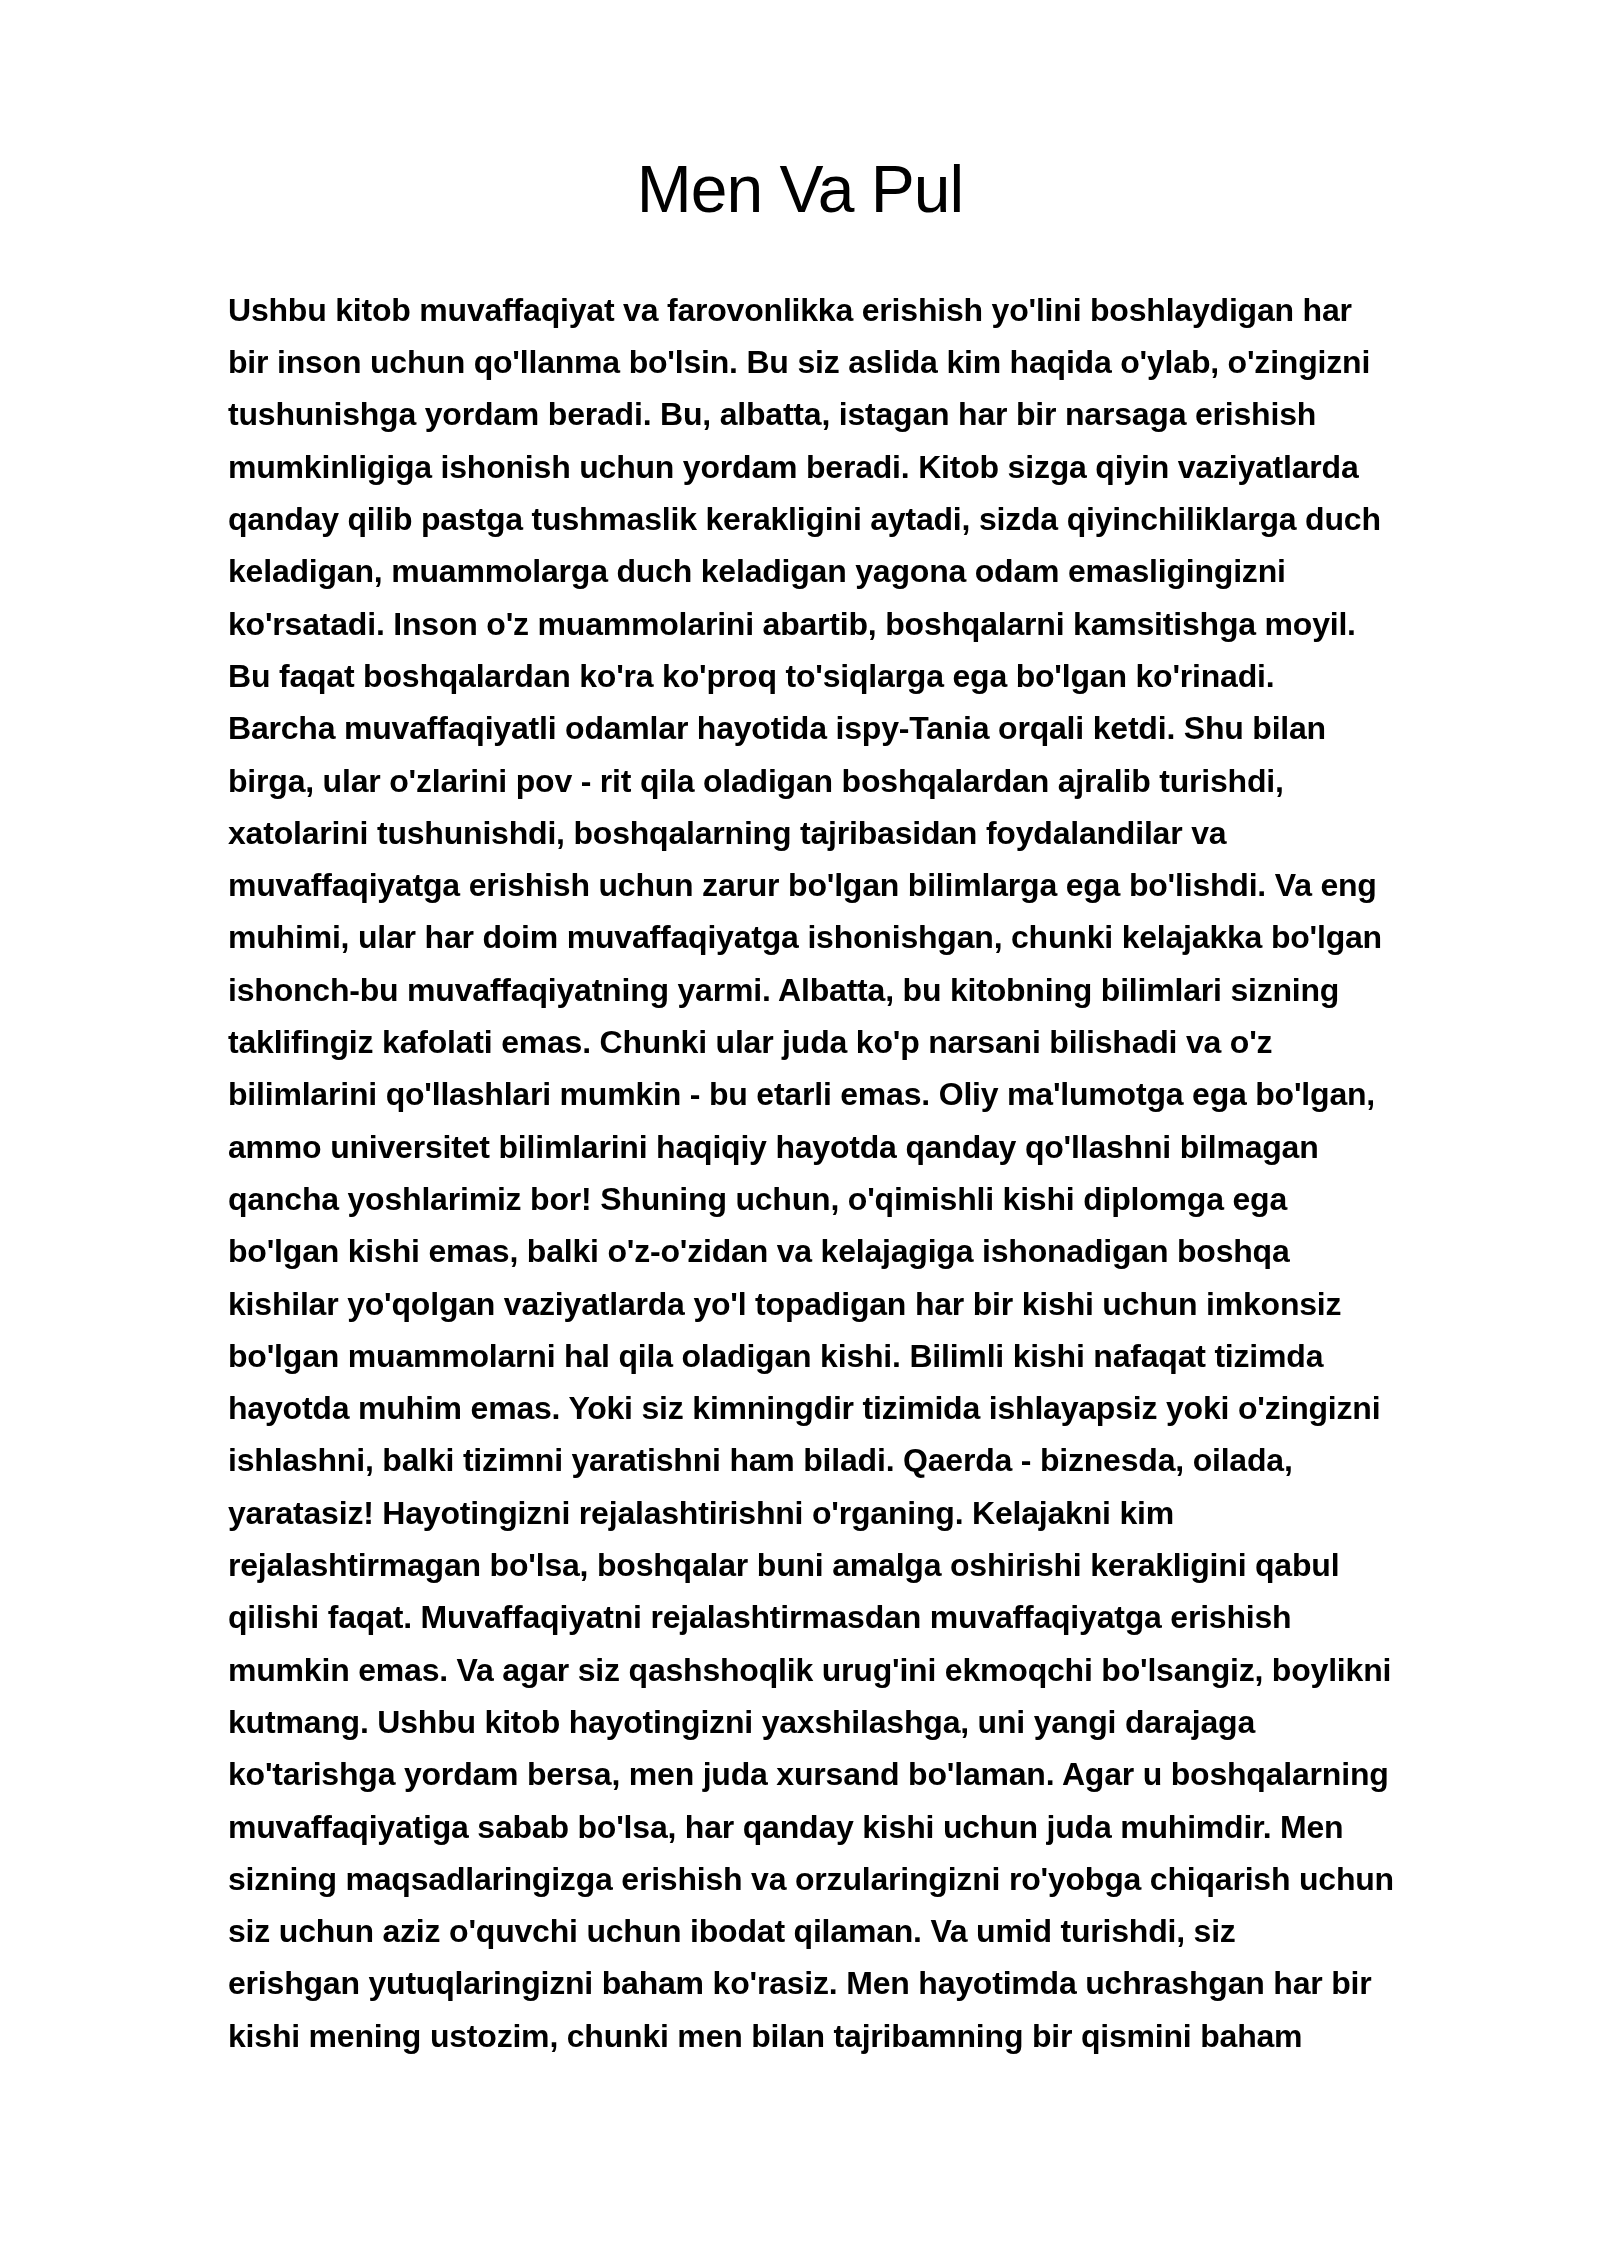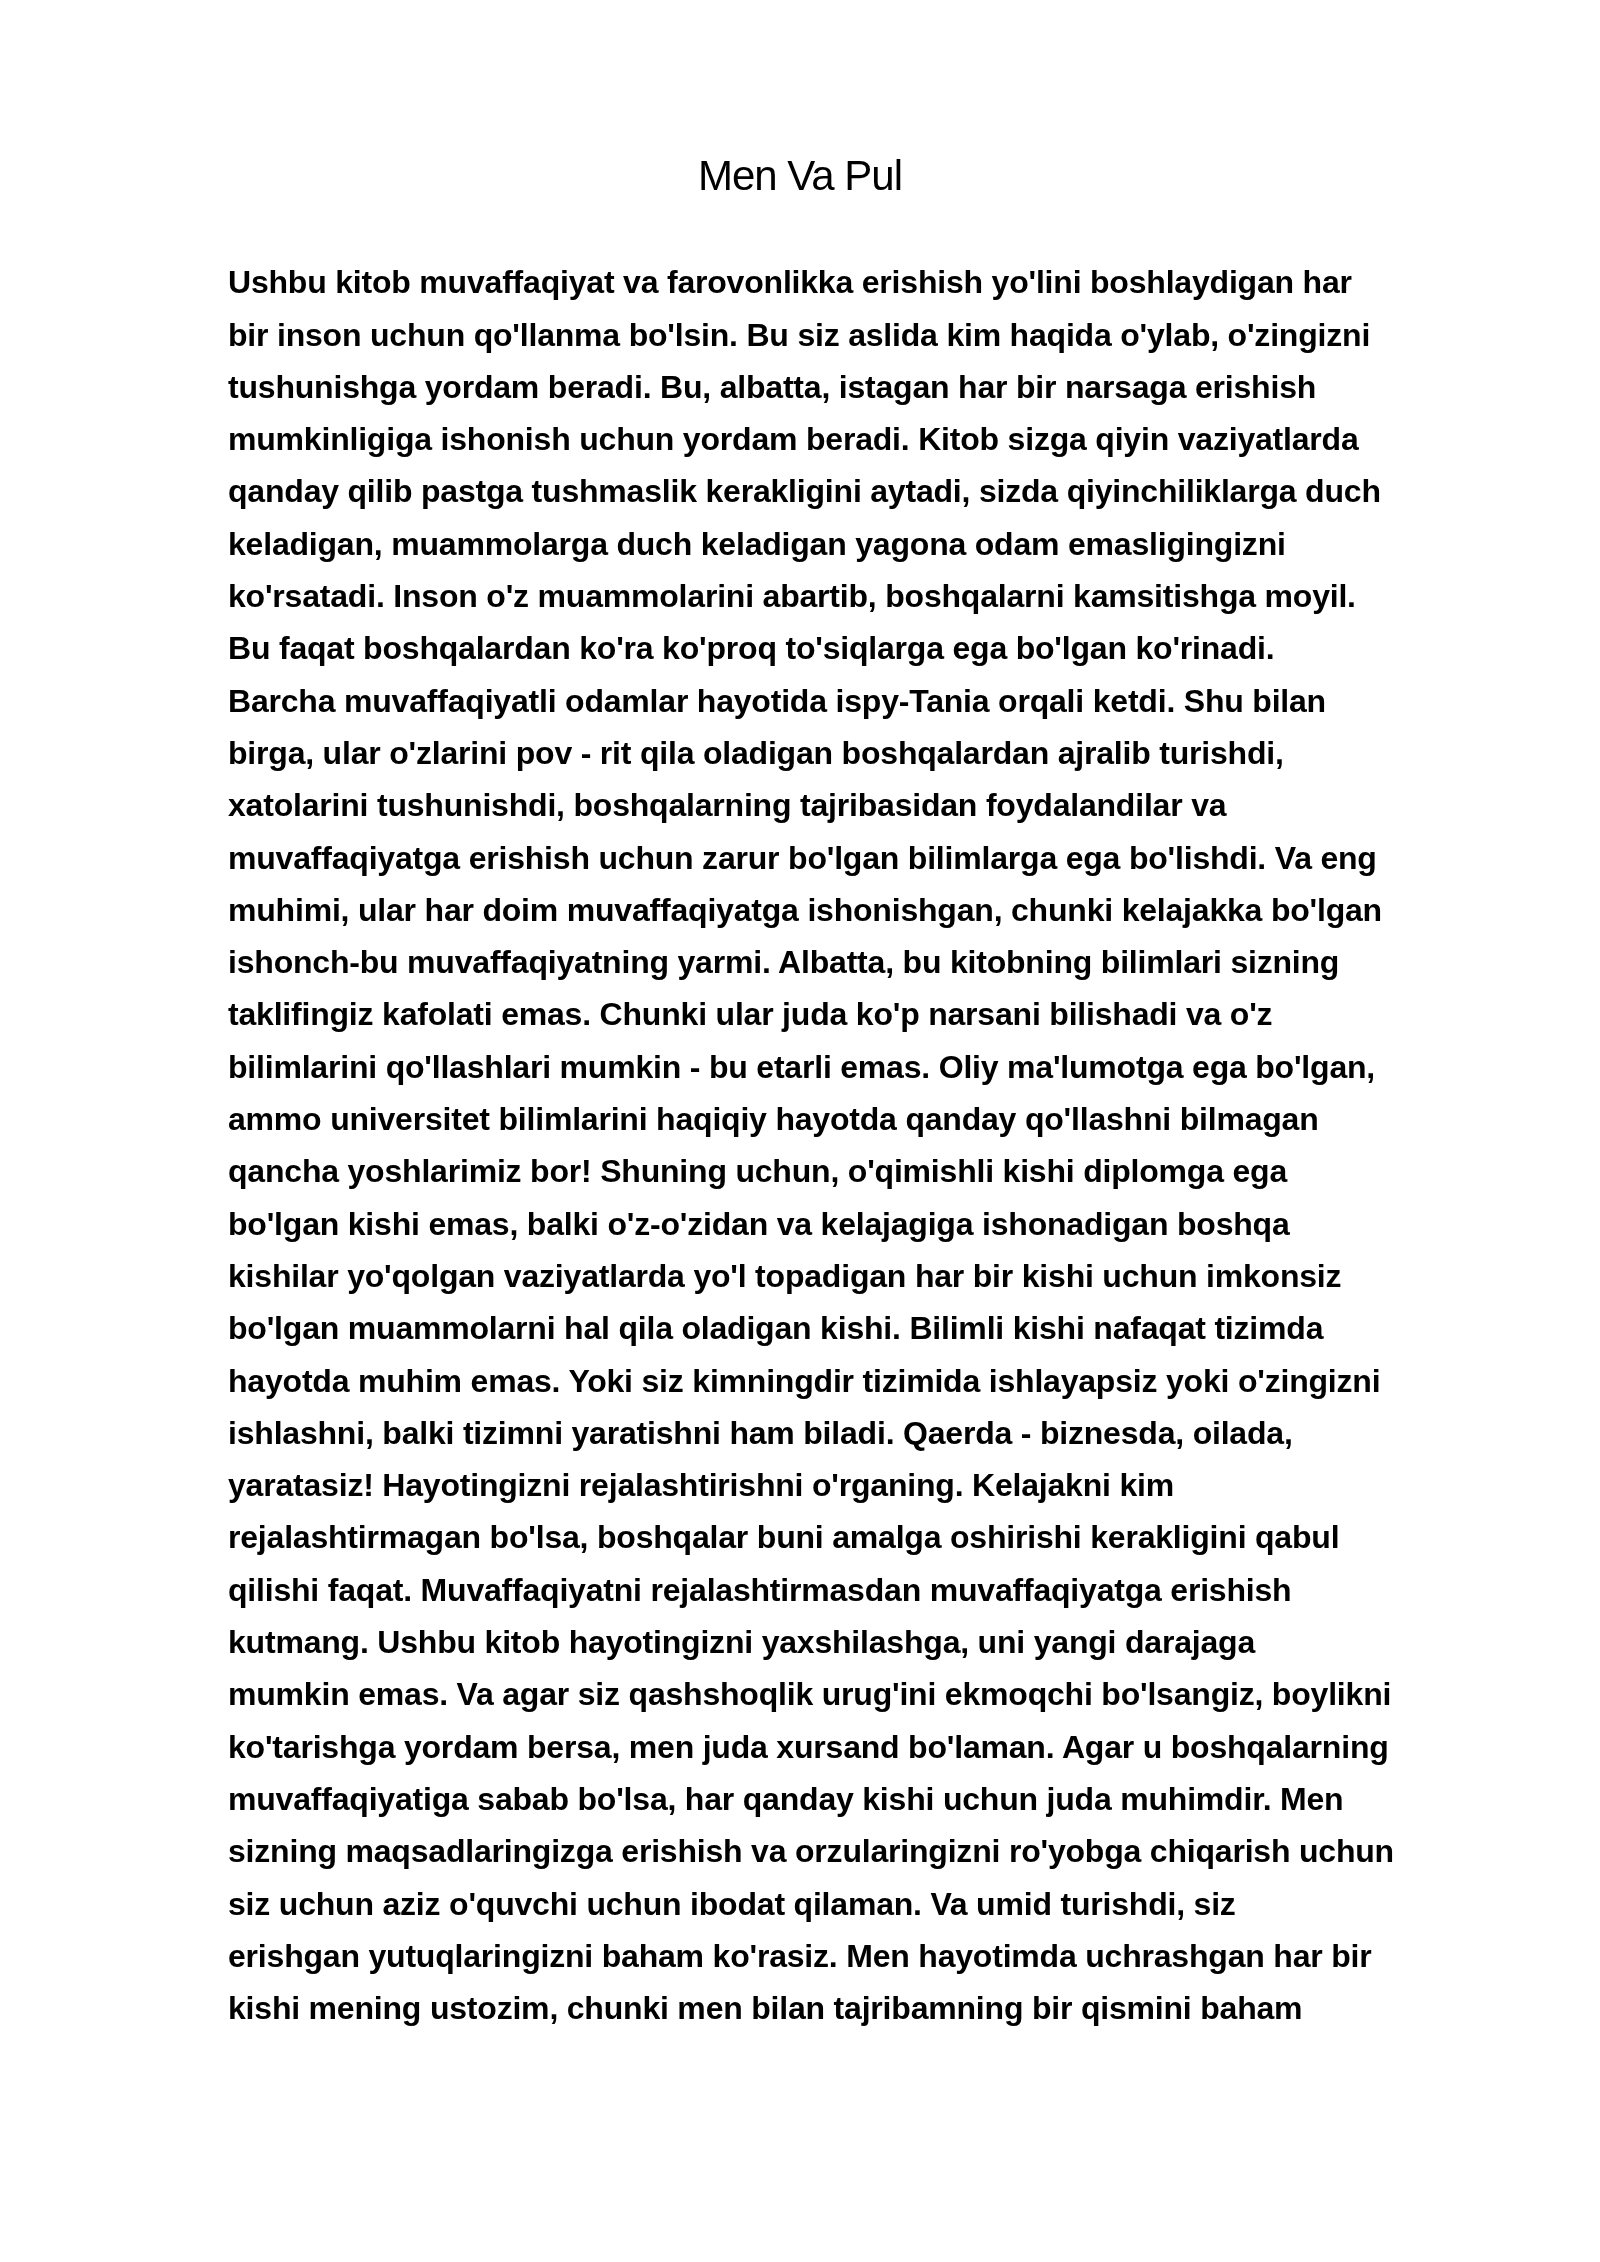--- a/index.html
+++ b/index.html
@@ -13,21 +13,21 @@
     height: 2262px;
     background: #ffffff;
     overflow: hidden;
     font-family: "Liberation Sans", sans-serif;
     color: #000000;
   }
   .doc-title {
     margin: 0;
     padding-top: 152px;
     text-align: center;
-    font-size: 42px;
+    font-size: 66px;
     font-weight: 400;
     line-height: 1.15;
     letter-spacing: -1px;
     color: #000000;
   }
   .doc-body {
     margin-top: 56px;
     margin-left: 228px;
     margin-right: 120px;
   }
@@ -67,22 +67,22 @@
       <p>ammo universitet bilimlarini haqiqiy hayotda qanday qo'llashni bilmagan</p>
       <p>qancha yoshlarimiz bor! Shuning uchun, o'qimishli kishi diplomga ega</p>
       <p>bo'lgan kishi emas, balki o'z-o'zidan va kelajagiga ishonadigan boshqa</p>
       <p>kishilar yo'qolgan vaziyatlarda yo'l topadigan har bir kishi uchun imkonsiz</p>
       <p>bo'lgan muammolarni hal qila oladigan kishi. Bilimli kishi nafaqat tizimda</p>
       <p>hayotda muhim emas. Yoki siz kimningdir tizimida ishlayapsiz yoki o'zingizni</p>
       <p>ishlashni, balki tizimni yaratishni ham biladi. Qaerda - biznesda, oilada,</p>
       <p>yaratasiz! Hayotingizni rejalashtirishni o'rganing. Kelajakni kim</p>
       <p>rejalashtirmagan bo'lsa, boshqalar buni amalga oshirishi kerakligini qabul</p>
       <p>qilishi faqat. Muvaffaqiyatni rejalashtirmasdan muvaffaqiyatga erishish</p>
+      <p>mumkin emas. Va agar siz qashshoqlik urug'ini ekmoqchi bo'lsangiz, boylikni</p>
       <p>kutmang. Ushbu kitob hayotingizni yaxshilashga, uni yangi darajaga</p>
-      <p>mumkin emas. Va agar siz qashshoqlik urug'ini ekmoqchi bo'lsangiz, boylikni</p>
       <p>ko'tarishga yordam bersa, men juda xursand bo'laman. Agar u boshqalarning</p>
       <p>muvaffaqiyatiga sabab bo'lsa, har qanday kishi uchun juda muhimdir. Men</p>
       <p>sizning maqsadlaringizga erishish va orzularingizni ro'yobga chiqarish uchun</p>
       <p>siz uchun aziz o'quvchi uchun ibodat qilaman. Va umid turishdi, siz</p>
       <p>erishgan yutuqlaringizni baham ko'rasiz. Men hayotimda uchrashgan har bir</p>
       <p>kishi mening ustozim, chunki men bilan tajribamning bir qismini baham</p>
     </div>
 </div>
 
 </body></html>

